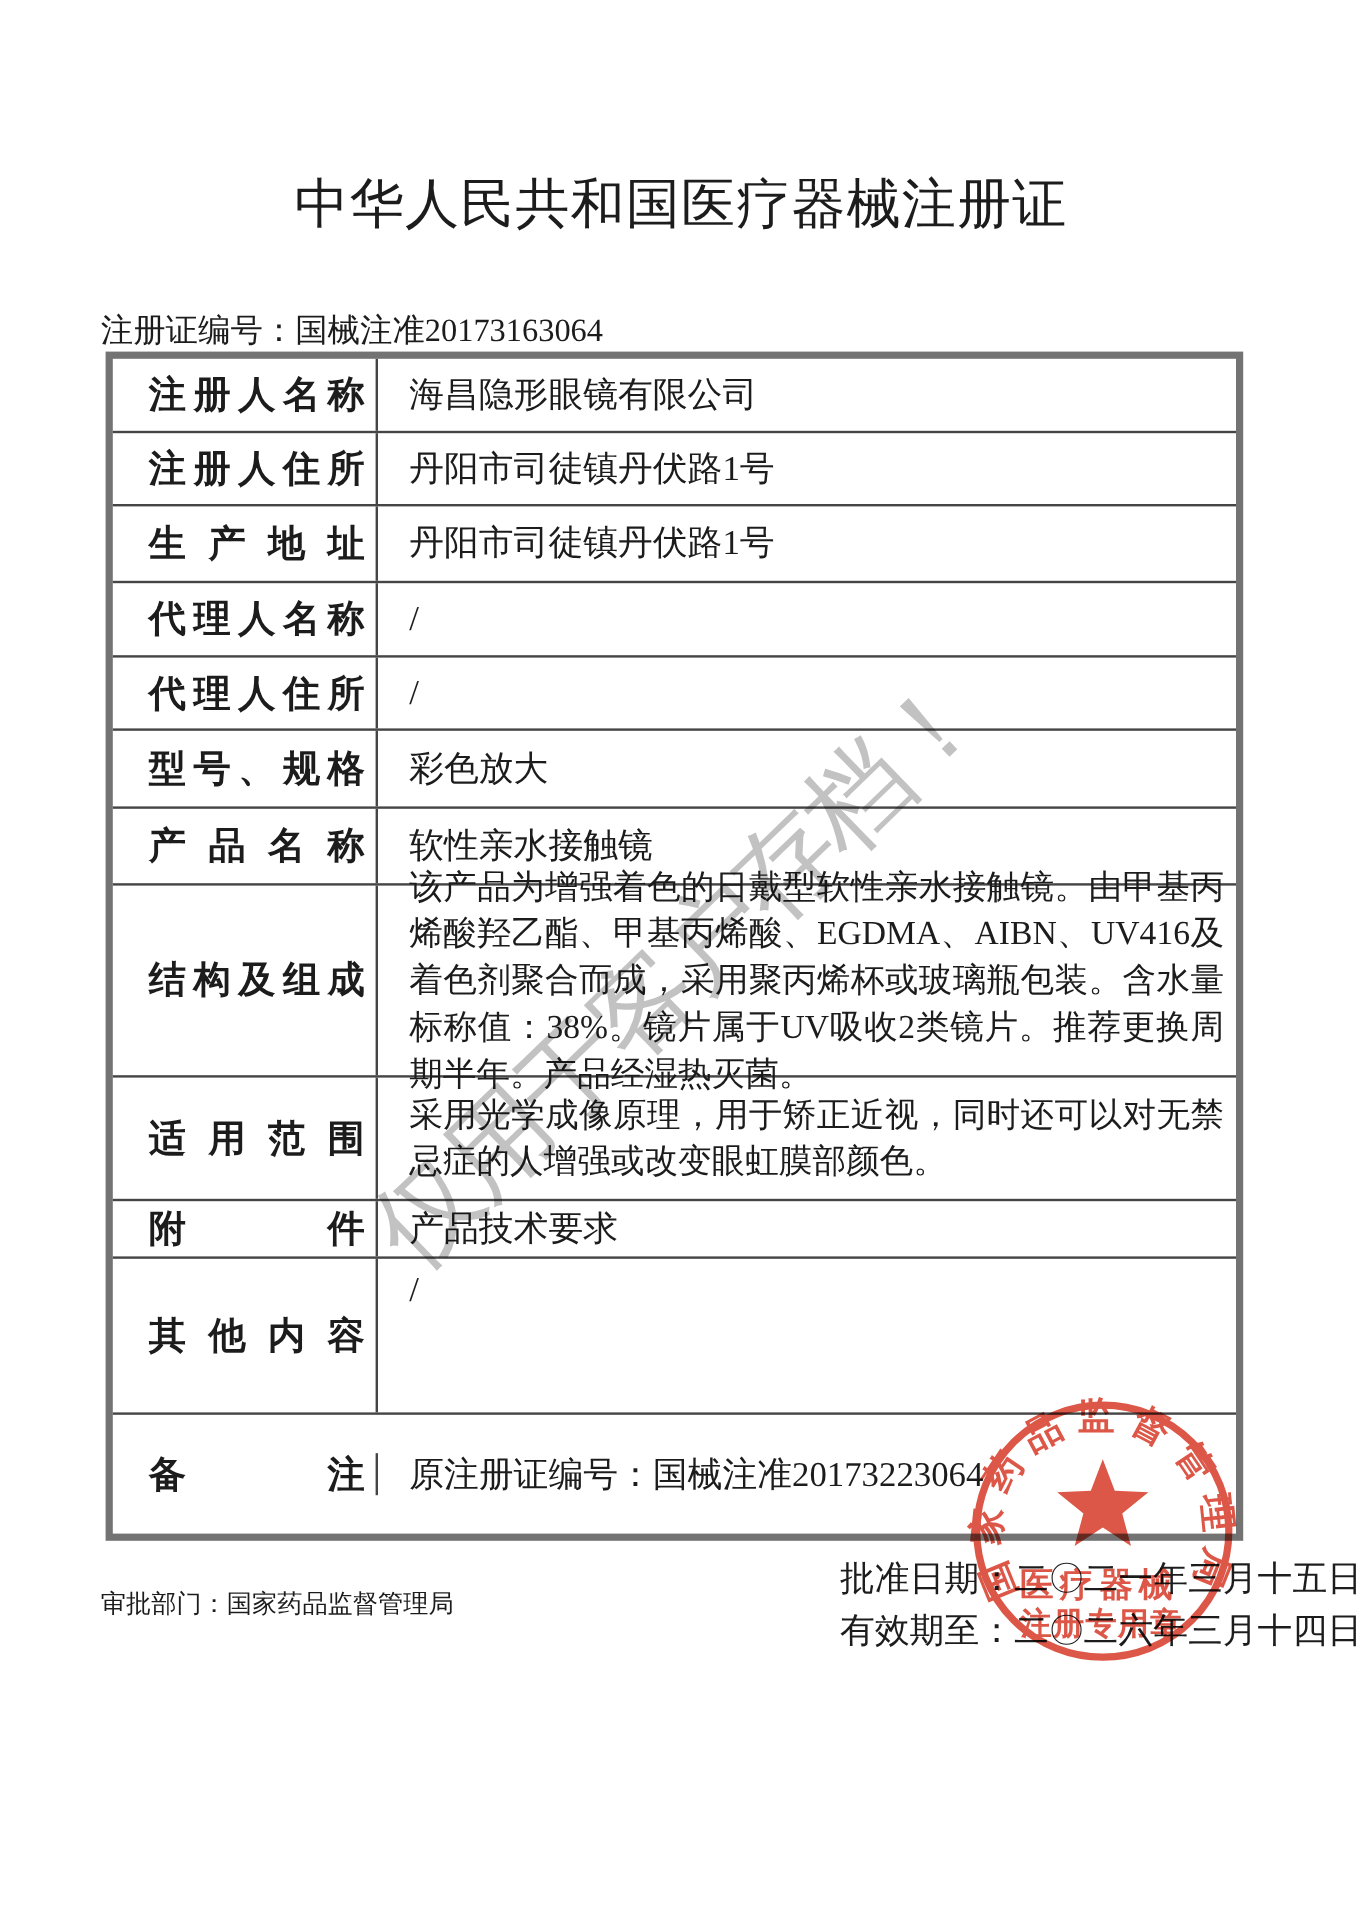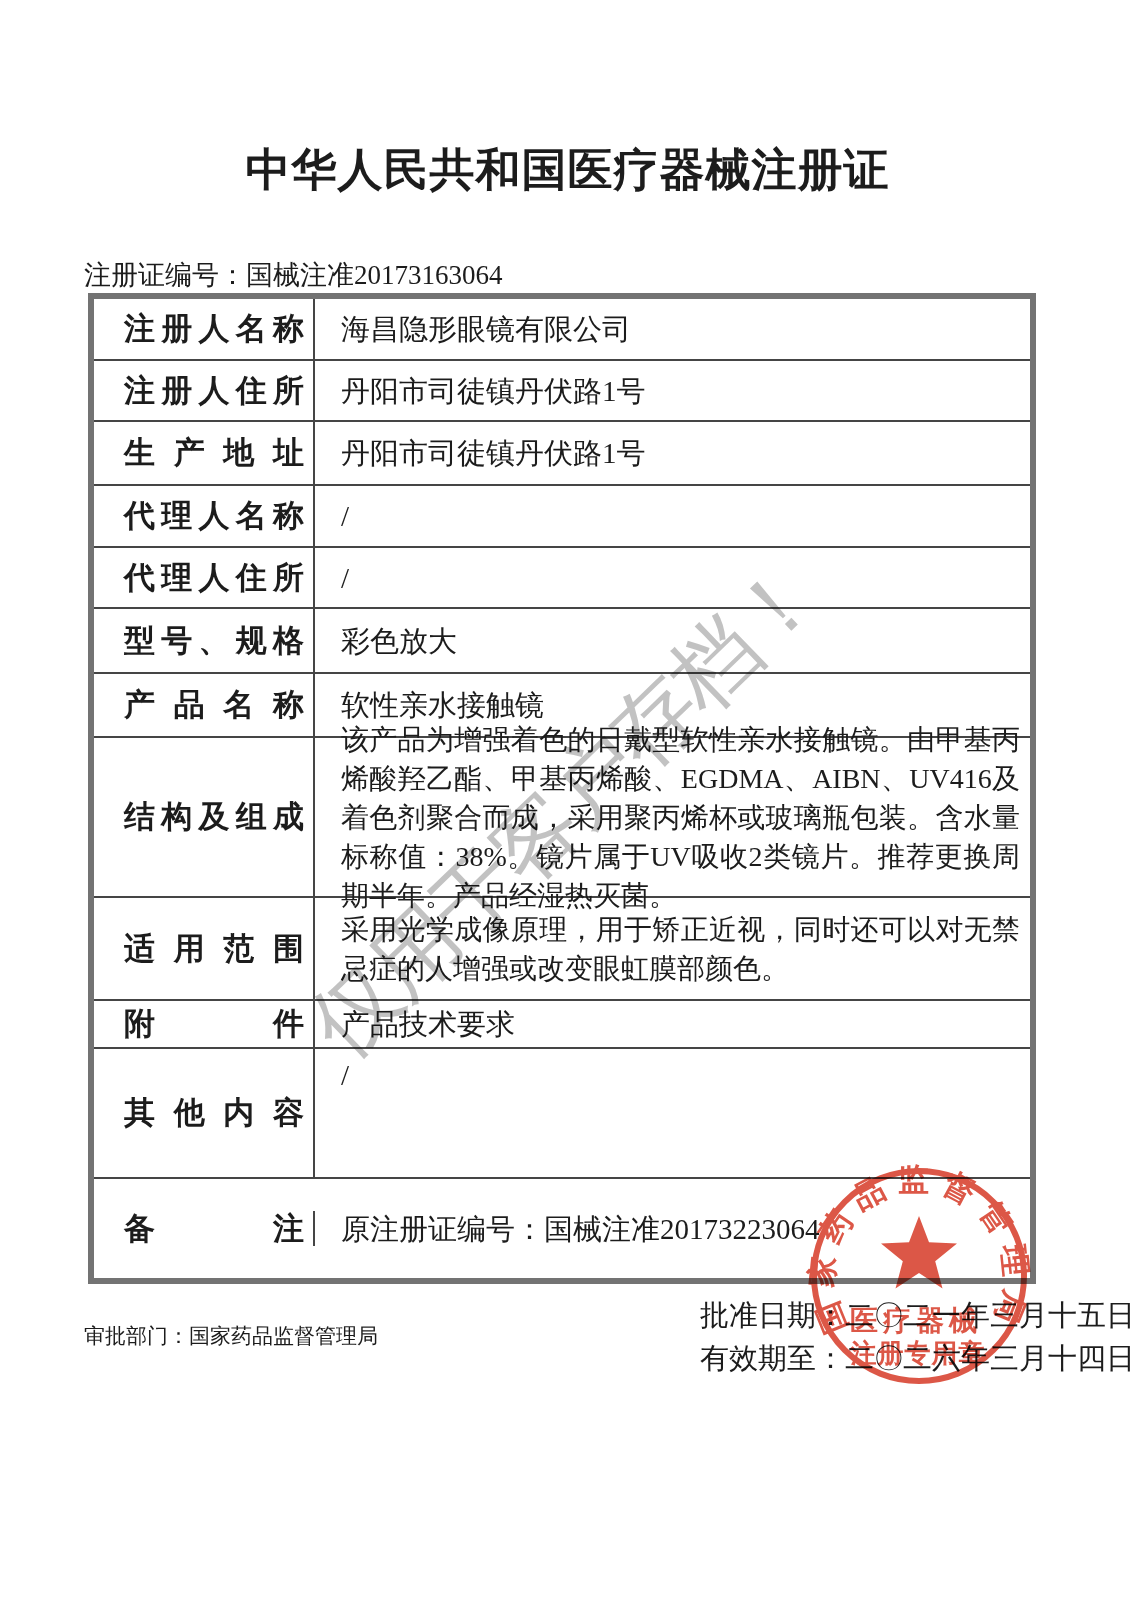--- a/index.html
+++ b/index.html
@@ -8,21 +8,21 @@
     width:1135px;height:1600px;
     margin:0 auto;
     background:#ffffff;
     overflow:hidden;
     font-family:"Liberation Serif","DejaVu Serif",serif;
     color:#1c1c1c;
   }
   .title{
     position:absolute;left:0;top:140px;width:100%;
     text-align:center;
-    font-size:45px;font-weight:bold;letter-spacing:1px;
+    font-size:45px;font-weight:normal;letter-spacing:1px;
   }
   .regline{
     position:absolute;left:84px;top:257px;
     font-size:27px;white-space:nowrap;
   }
   
   .cert-table{
     position:absolute;left:88px;top:293px;width:948px;
     box-sizing:border-box;
     border:6px solid #737373;

